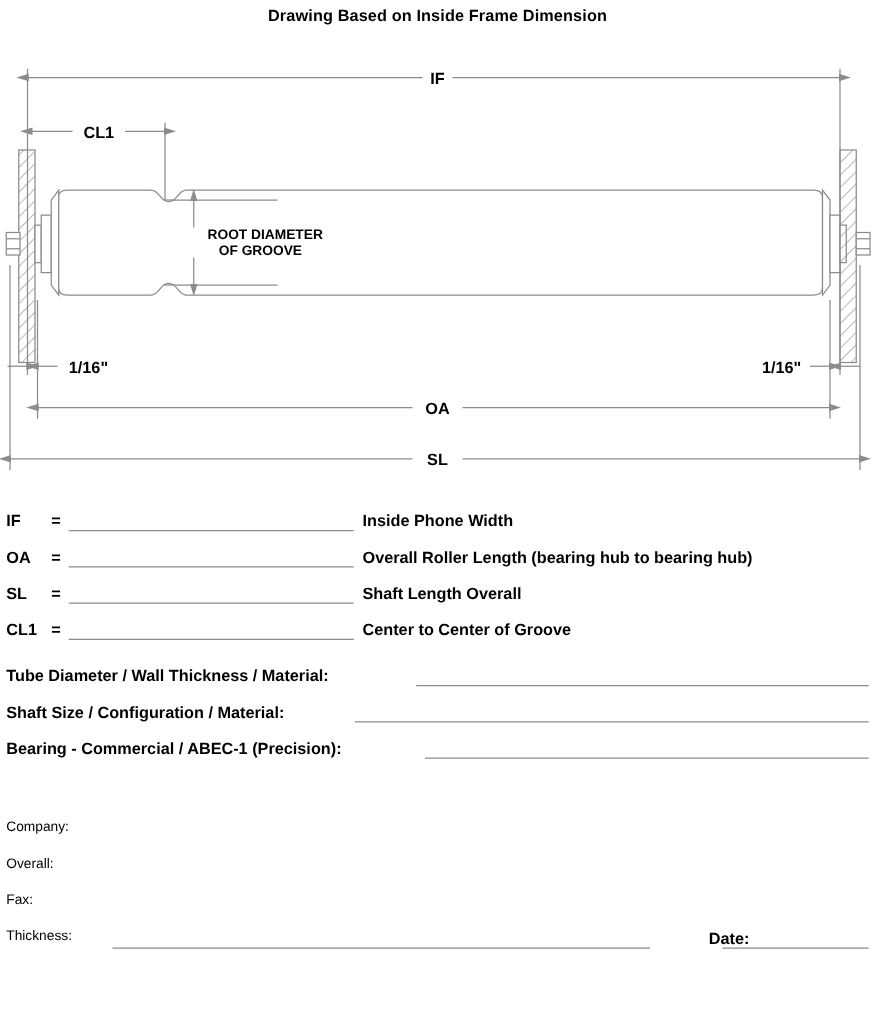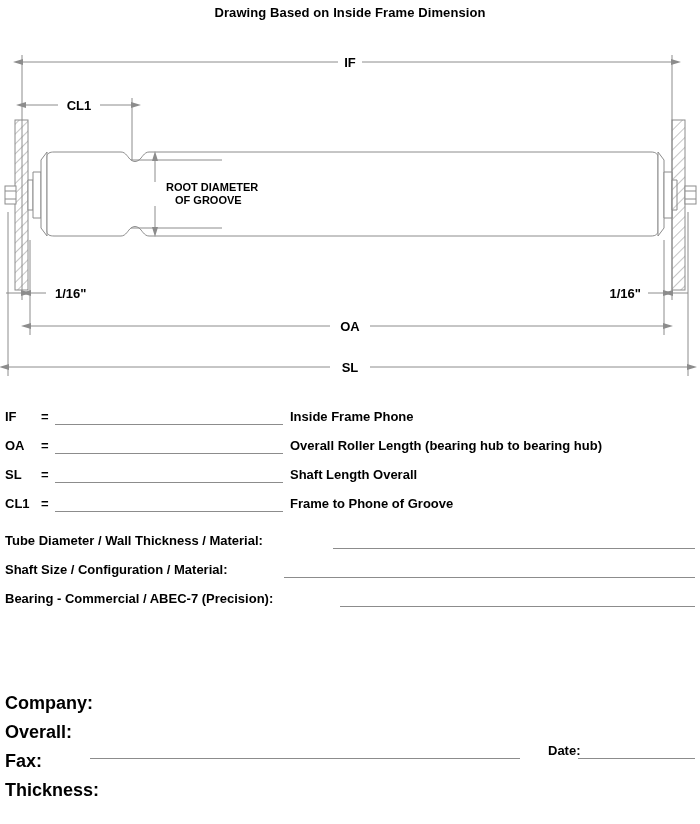--- a/index.html
+++ b/index.html
@@ -115,35 +115,34 @@
 
   .contact-group { margin-top: 36px; }
   .contact-row {
     position: relative;
     height: 29px;
   }
   .contact-label {
     position: absolute;
     left: 5px;
     top: 4px;
-    font-size: 18px;
-    font-weight: bold;
+    font-size: 11px;
+    font-weight: normal;
     white-space: nowrap;
-    margin-top: 37px;
   }
   .contact-blank {
     position: absolute;
     top: 19px;
     height: 1px;
     background: #8c8c8c;
   }
   .date-label {
     position: absolute;
     top: 4px;
-    left: 508px;
+    left: 527px;
     font-size: 13px;
     font-weight: bold;
     padding-left: 40px;
   }
   .date-blank {
     position: absolute;
     top: 19px;
     left: 578px;
     right: 5px;
     height: 1px;
@@ -267,53 +266,53 @@
     <text class="dim-text-sm" x="175" y="204">OF GROOVE</text>
   </svg>
 
   <div class="form">
 
     <div>
       <div class="legend-row">
         <span class="legend-abbr">IF</span>
         <span class="legend-eq">=</span>
         <span class="legend-blank"></span>
-        <span class="legend-desc">Inside Frame Phone</span>
+        <span class="legend-desc">Inside Phone Width</span>
       </div>
       <div class="legend-row">
         <span class="legend-abbr">OA</span>
         <span class="legend-eq">=</span>
         <span class="legend-blank"></span>
         <span class="legend-desc">Overall Roller Length (bearing hub to bearing hub)</span>
       </div>
       <div class="legend-row">
         <span class="legend-abbr">SL</span>
         <span class="legend-eq">=</span>
         <span class="legend-blank"></span>
         <span class="legend-desc">Shaft Length Overall</span>
       </div>
       <div class="legend-row">
         <span class="legend-abbr">CL1</span>
         <span class="legend-eq">=</span>
         <span class="legend-blank"></span>
-        <span class="legend-desc">Frame to Phone of Groove</span>
+        <span class="legend-desc">Center to Center of Groove</span>
       </div>
     </div>
 
     <div class="spec-group">
       <div class="spec-row">
         <span class="spec-label">Tube Diameter / Wall Thickness / Material:</span>
         <span class="spec-blank" style="left: 333px;"></span>
       </div>
       <div class="spec-row">
         <span class="spec-label">Shaft Size / Configuration / Material:</span>
         <span class="spec-blank" style="left: 284px;"></span>
       </div>
       <div class="spec-row">
-        <span class="spec-label">Bearing - Commercial / ABEC-7 (Precision):</span>
+        <span class="spec-label">Bearing - Commercial / ABEC-1 (Precision):</span>
         <span class="spec-blank" style="left: 340px;"></span>
       </div>
     </div>
 
     <div class="contact-group">
       <div class="contact-row">
         <span class="contact-label">Company:</span>
         <span class="contact-blank" style="left: 88px;"></span>
       </div>
       <div class="contact-row">

